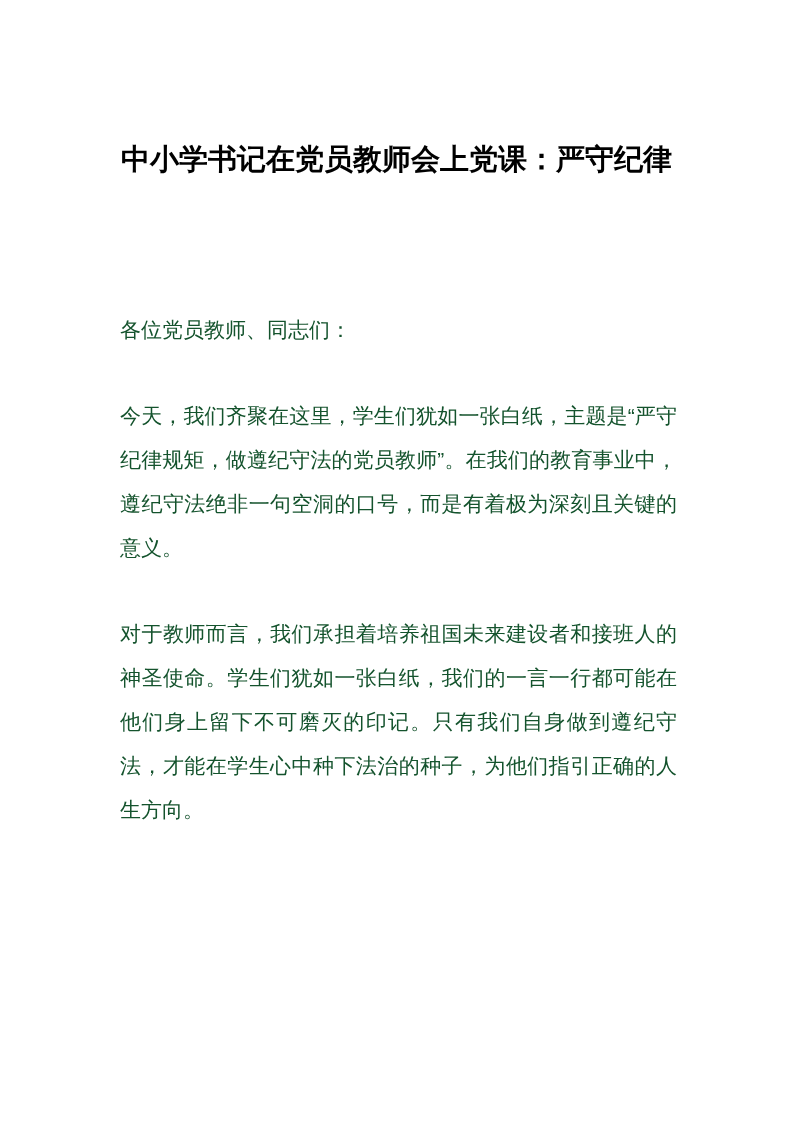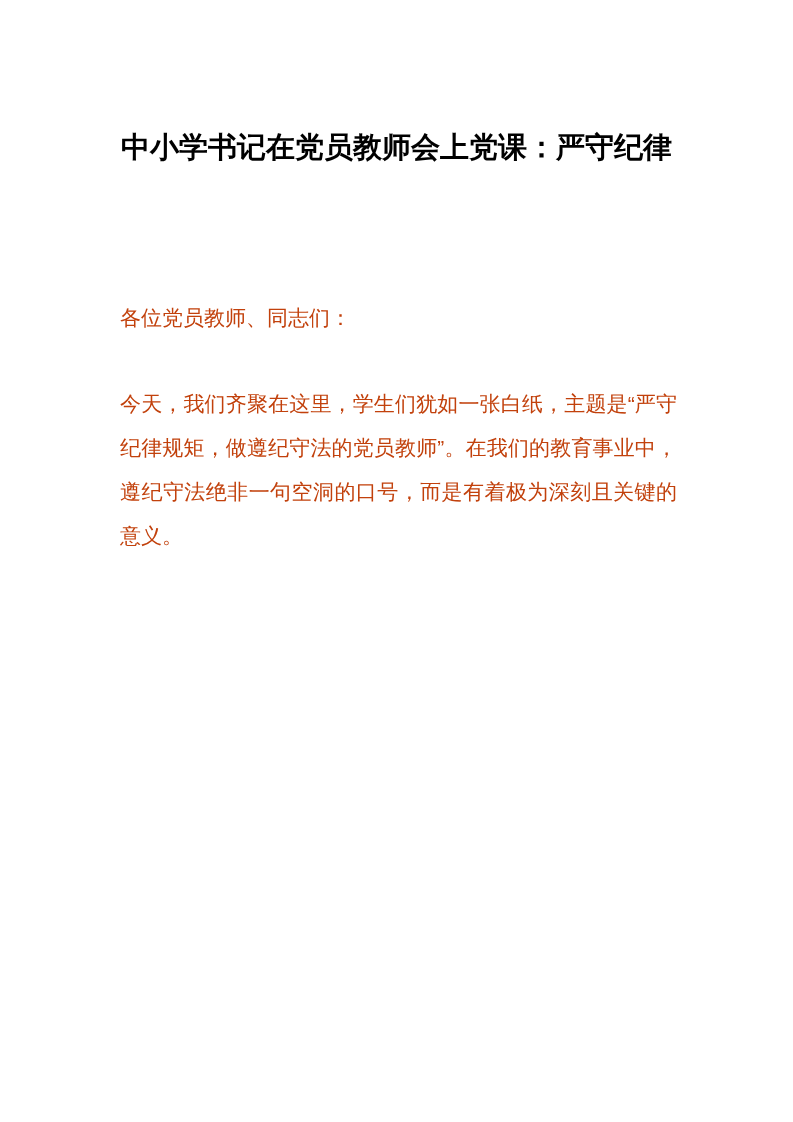--- a/index.html
+++ b/index.html
@@ -5,21 +5,21 @@
 <style>
   html, body {
     margin: 0;
     padding: 0;
     background: #ffffff;
   }
   .page {
     position: relative;
     width: 793px;
     height: 912px;
-    margin: 0 auto;
+    margin: 12px auto;
     background: #ffffff;
     overflow: hidden;
     font-family: "Liberation Sans", "DejaVu Sans", sans-serif;
     color: #000000;
   }
   .doc-title {
     margin-top: 100px;
     text-align: center;
     font-size: 29px;
     font-weight: 700;
@@ -28,31 +28,32 @@
   }
   .doc-body {
     margin-top: 101px;
     padding: 0 116px 0 120px;
   }
   .doc-body p {
     margin: 0 0 42px 0;
     font-size: 21px;
     line-height: 44px;
     text-align: justify;
-    color: #c2410c;
+    color: #14532d;
     word-break: break-all;
   }
 </style>
 </head>
 <body>
 
 <div class="page">
 
   <div class="doc-title">
     <div class="title-line">中小学书记在党员教师会上党课：严守纪律</div>
   </div>
 
   <div class="doc-body">
     <p>各位党员教师、同志们：</p>
     <p>今天，我们齐聚在这里，学生们犹如一张白纸，主题是“严守纪律规矩，做遵纪守法的党员教师”。在我们的教育事业中，遵纪守法绝非一句空洞的口号，而是有着极为深刻且关键的意义。</p>
+    <p>对于教师而言，我们承担着培养祖国未来建设者和接班人的神圣使命。学生们犹如一张白纸，我们的一言一行都可能在他们身上留下不可磨灭的印记。只有我们自身做到遵纪守法，才能在学生心中种下法治的种子，为他们指引正确的人生方向。</p>
   </div>
 
 </div>
 
 </body></html>

